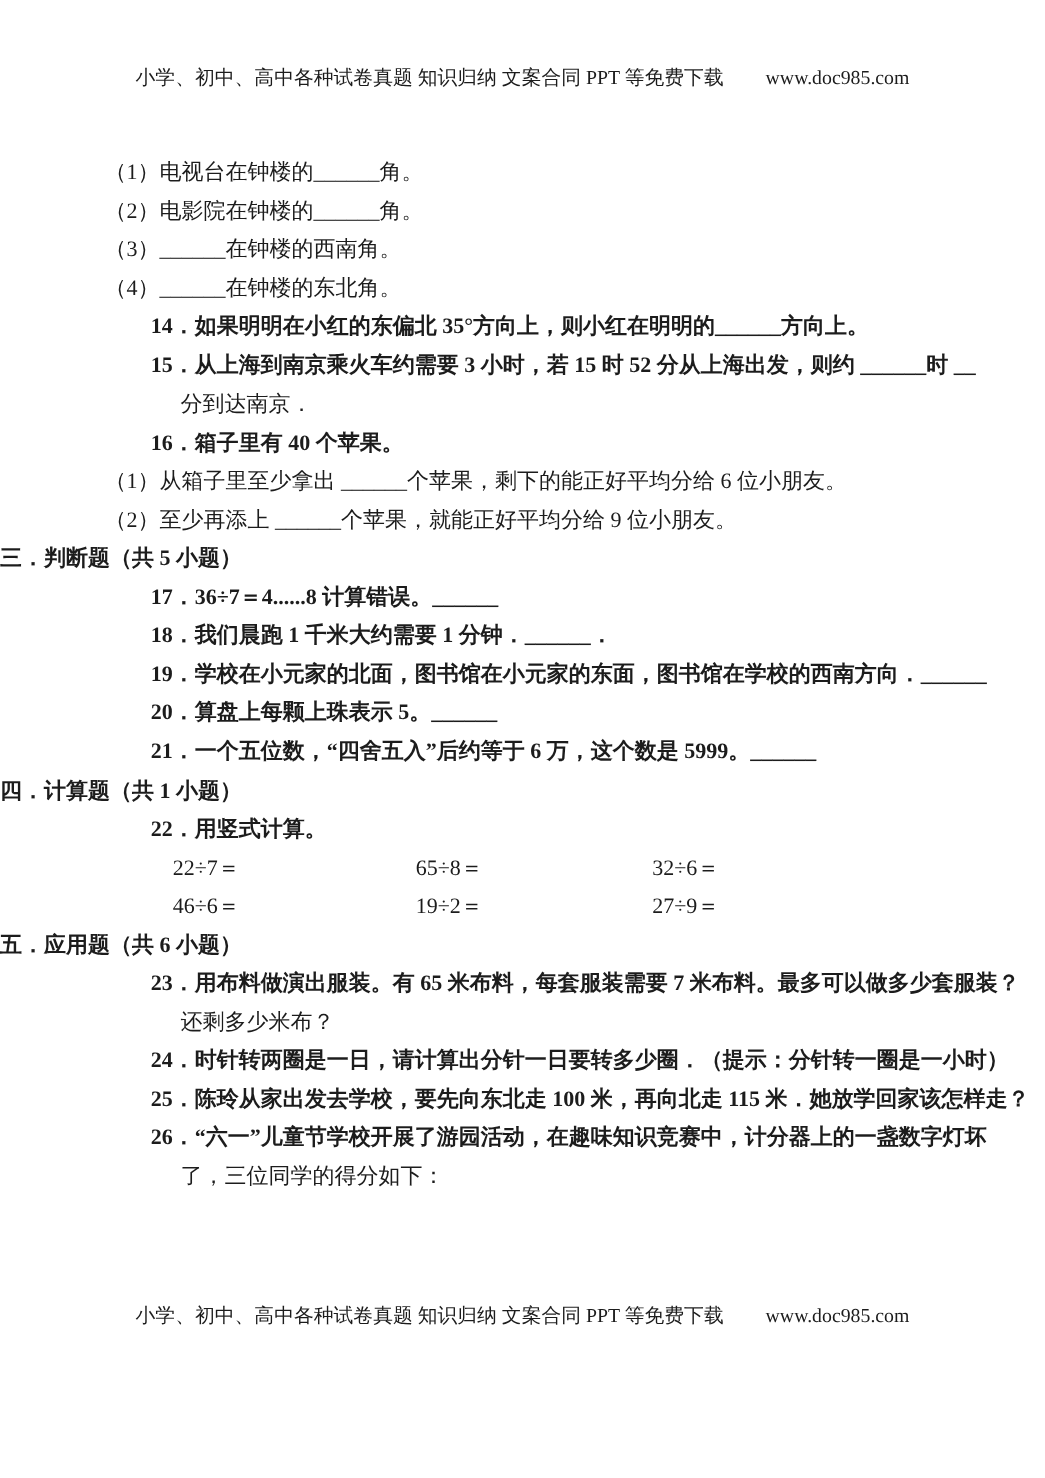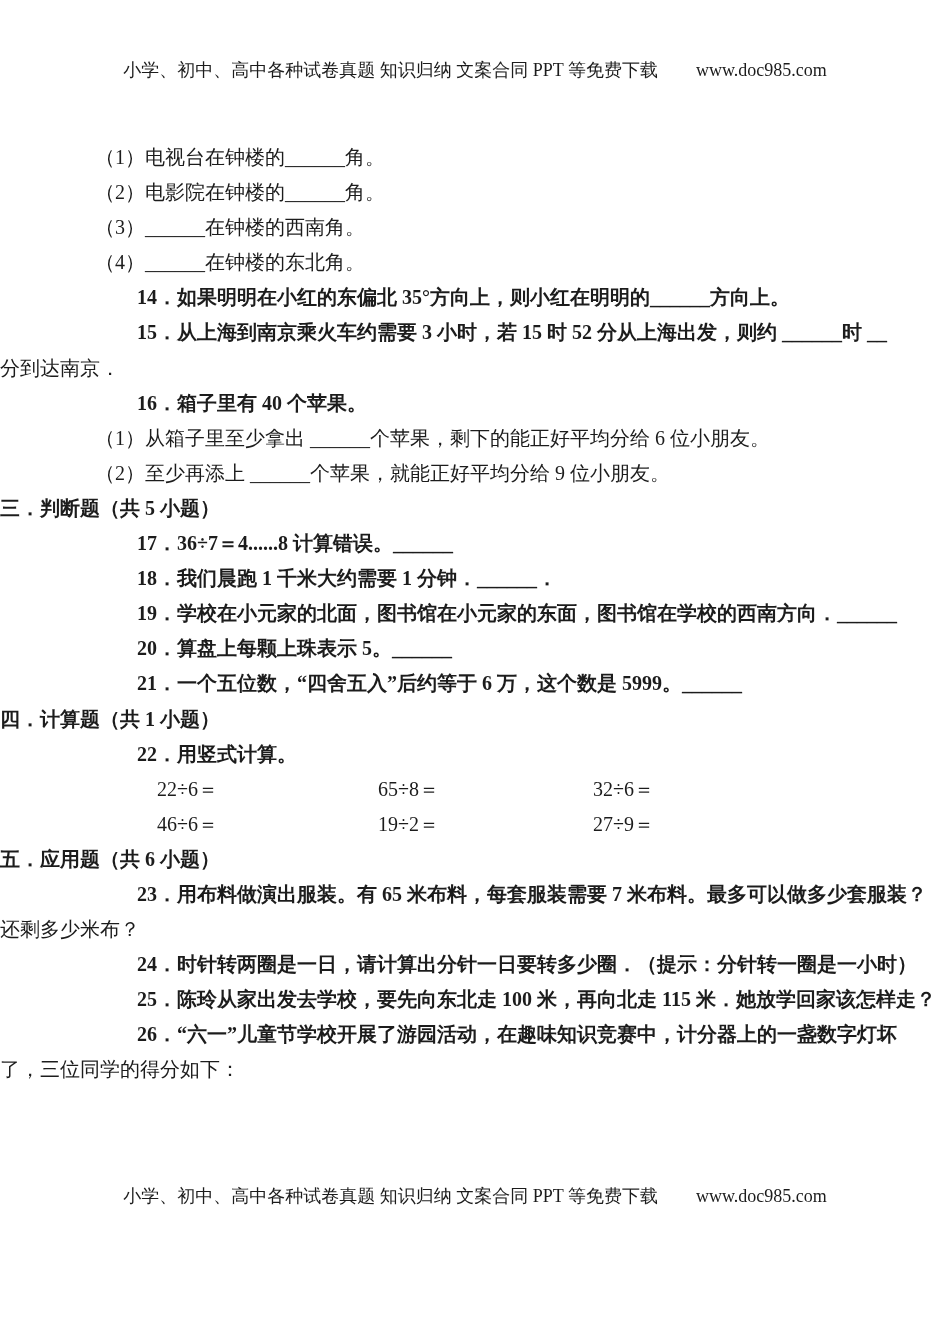--- a/index.html
+++ b/index.html
@@ -28,21 +28,21 @@
   .content {
     position: absolute; top: 140px; left: 0; width: 950px;
   }
   .line {
     height: 35.1px; line-height: 35.1px;
     font-size: 20px; white-space: nowrap;
   }
   .line.num     { padding-left: 137px; font-weight: bold; }
   .line.section { font-weight: bold; }
   .line.sub     { padding-left: 95px; }
-  .line.cont    { }
+  .line.cont    { padding-left: 164px; }
   .line.row3    { padding-left: 157px; display: flex; }
   .row3 .col    { display: inline-block; width: 221px; }
   .row3 .col:nth-child(2) { width: 215px; }
   .row3 .col:nth-child(3) { width: auto; }
 </style>
 </head>
 <body>
 
 <div class="page">
 
@@ -63,21 +63,21 @@
       <div class="line sub">（2）至少再添上 ______个苹果，就能正好平均分给 9 位小朋友。</div>
       <div class="line section">三．判断题（共 5 小题）</div>
       <div class="line num">17．36÷7＝4......8 计算错误。______</div>
       <div class="line num">18．我们晨跑 1 千米大约需要 1 分钟．______．</div>
       <div class="line num">19．学校在小元家的北面，图书馆在小元家的东面，图书馆在学校的西南方向．______</div>
       <div class="line num">20．算盘上每颗上珠表示 5。______</div>
       <div class="line num">21．一个五位数，“四舍五入”后约等于 6 万，这个数是 5999。______</div>
       <div class="line section">四．计算题（共 1 小题）</div>
       <div class="line num">22．用竖式计算。</div>
       <div class="line row3">
-        <span class="col">22÷6＝</span>
+        <span class="col">22÷7＝</span>
         <span class="col">65÷8＝</span>
         <span class="col">32÷6＝</span>
       </div>
       <div class="line row3">
         <span class="col">46÷6＝</span>
         <span class="col">19÷2＝</span>
         <span class="col">27÷9＝</span>
       </div>
       <div class="line section">五．应用题（共 6 小题）</div>
       <div class="line num">23．用布料做演出服装。有 65 米布料，每套服装需要 7 米布料。最多可以做多少套服装？</div>

